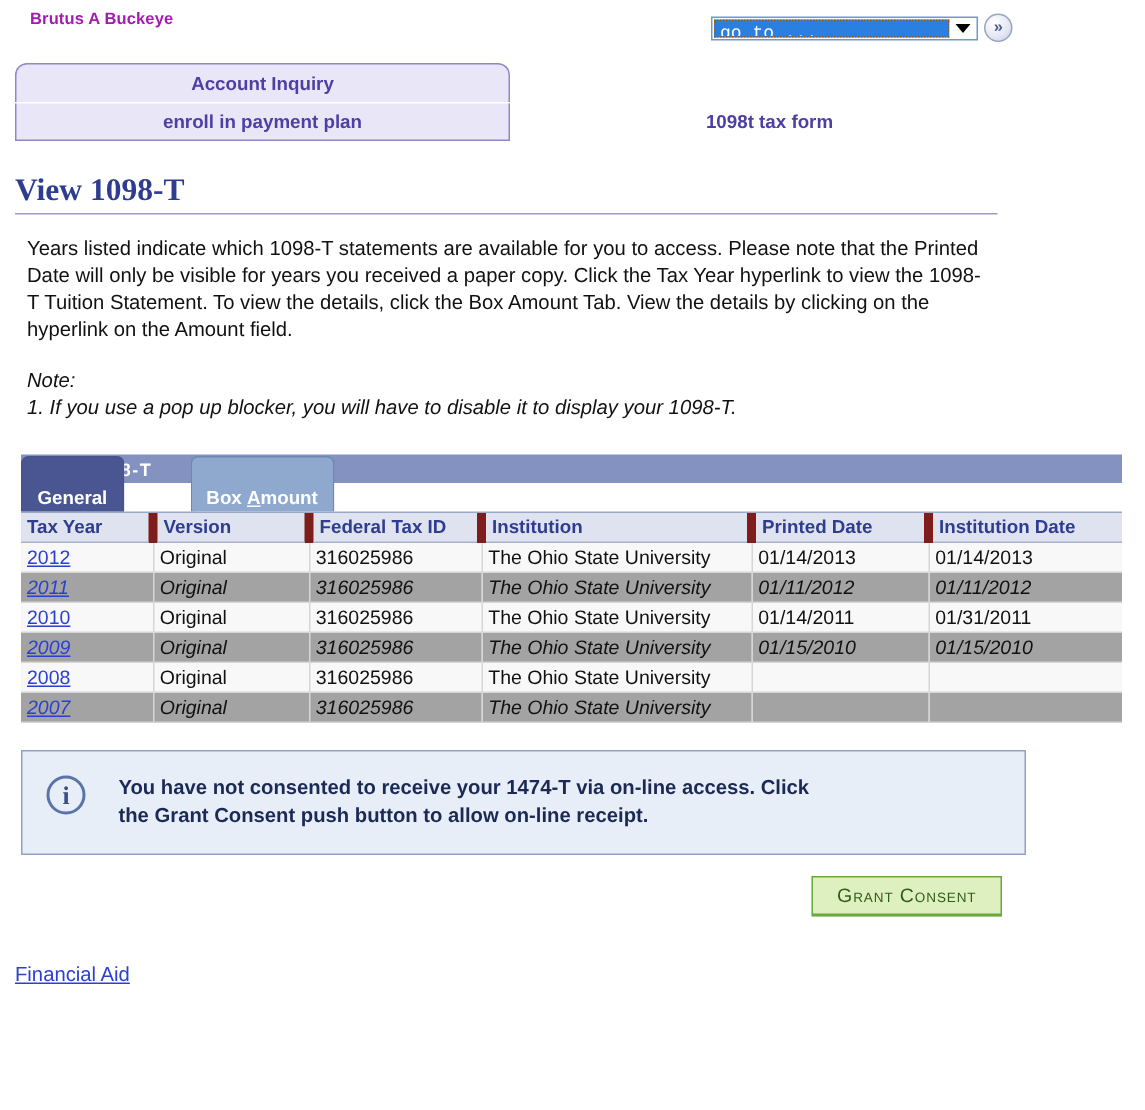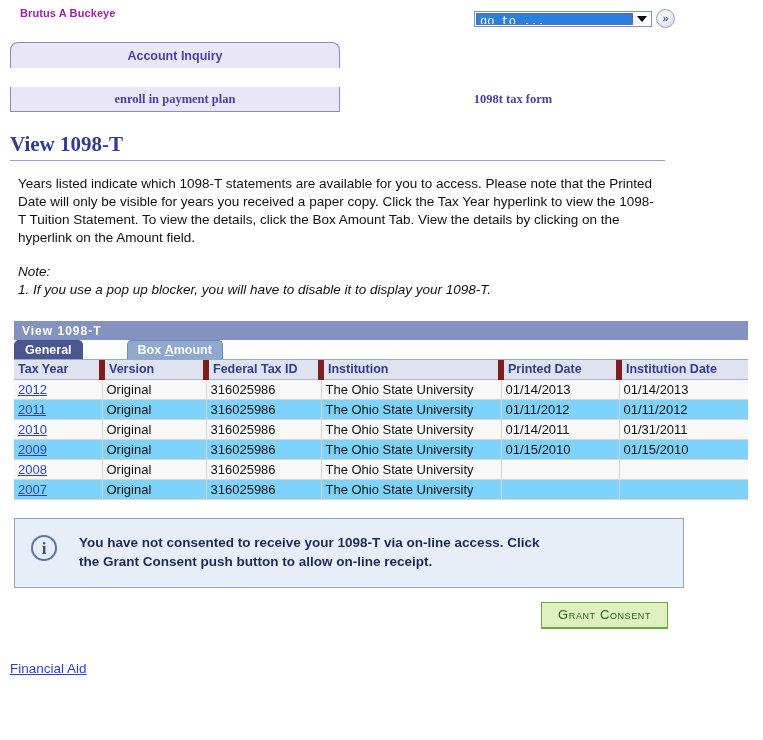--- a/index.html
+++ b/index.html
@@ -78,21 +78,21 @@
     font-weight: bold;
     cursor: pointer;
   }
 
   
   .tabs-area { position: relative; padding: 0 10px; }
   .tabrow {
     display: flex;
     align-items: flex-start;
   }
-  .tabrow.row2 { margin-top: 19px; font-family: Liberation Serif, serif; }
+  .tabrow.row2 { margin-top: 1px; }
 
   .tab {
     position: relative;
     height: 26px;
     line-height: 26px;
     text-align: center;
     font-size: 12.5px;
     font-weight: bold;
     color: #4d3fa3;
     border: 1px solid #8e87c9;
@@ -163,21 +163,21 @@
   .subtabs {
     display: flex;
     align-items: flex-end;
     position: relative;
     border-bottom: 1px solid #9aa8c8;
     height: 20px;
   }
   .subtab {
     height: 19px;
     line-height: 18px;
-    padding: 0 10px;
+    padding: 18px 10px;
     font-size: 12.5px;
     font-weight: bold;
     color: #ffffff;
     border-radius: 5px 5px 0 0;
     border: 1px solid #47538b;
     border-bottom: none;
     margin-right: 4px;
     cursor: pointer;
     white-space: nowrap;
   }
@@ -206,21 +206,21 @@
   table.grid td {
     padding: 2px 4px;
     height: 20px;
     color: #111111;
     border-right: 1px solid #d6d6d6;
     border-bottom: 1px solid #d6d6d6;
     white-space: nowrap;
   }
   table.grid td:last-child { border-right: none; }
   table.grid tr.odd td { background: #f8f8f8; }
-  table.grid tr.even td { background: #7dd3fc; }
+  table.grid tr.even td { background: #a3a3a3; font-style: italic; }
   table.grid td a {
     color: #2b3fd0;
     text-decoration: underline;
   }
 
   .col-year  { width: 88px; }
   .col-ver   { width: 104px; }
   .col-fed   { width: 115px; }
   .col-inst  { width: 180px; }
   .col-print { width: 118px; }
@@ -403,21 +403,21 @@
           <td></td>
           <td></td>
         </tr>
       </tbody>
   </table>
 </div>
 
 <div class="msgbox">
   <div class="info-icon">i</div>
   <div class="msgtext">
-    <span>You have not consented to receive your 1098-T via on-line access.  Click</span><br>
+    <span>You have not consented to receive your 1474-T via on-line access.  Click</span><br>
     <span>the Grant Consent push button to allow on-line receipt.</span>
   </div>
 </div>
 
 <div class="btn-row">
   <button class="grant-btn">Grant Consent</button>
 </div>
 
 <div class="footer">
   <a href="#">Financial Aid</a>

